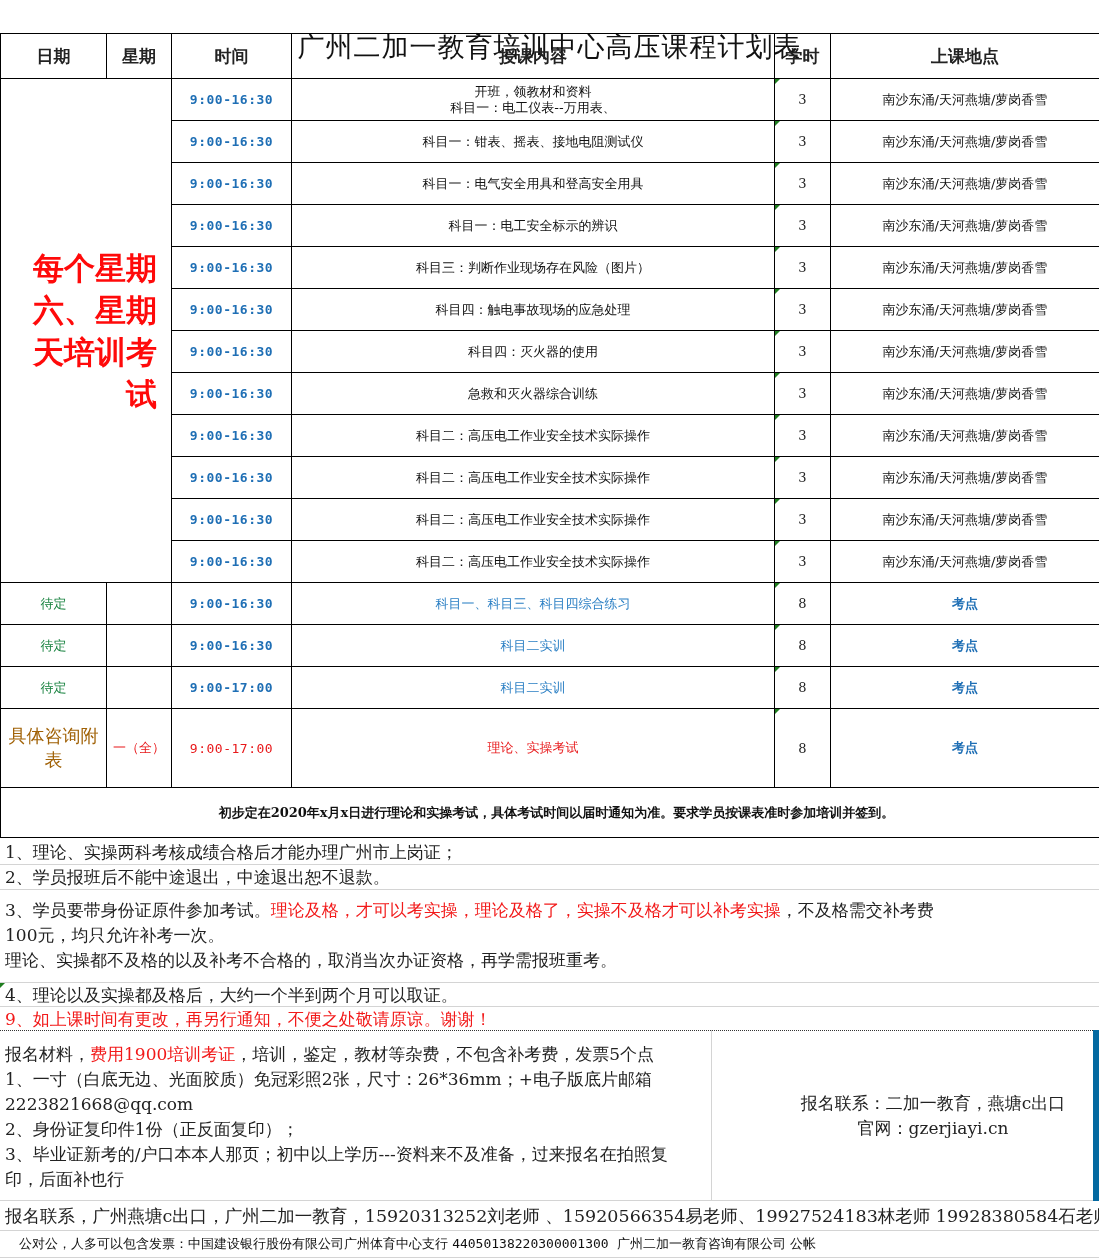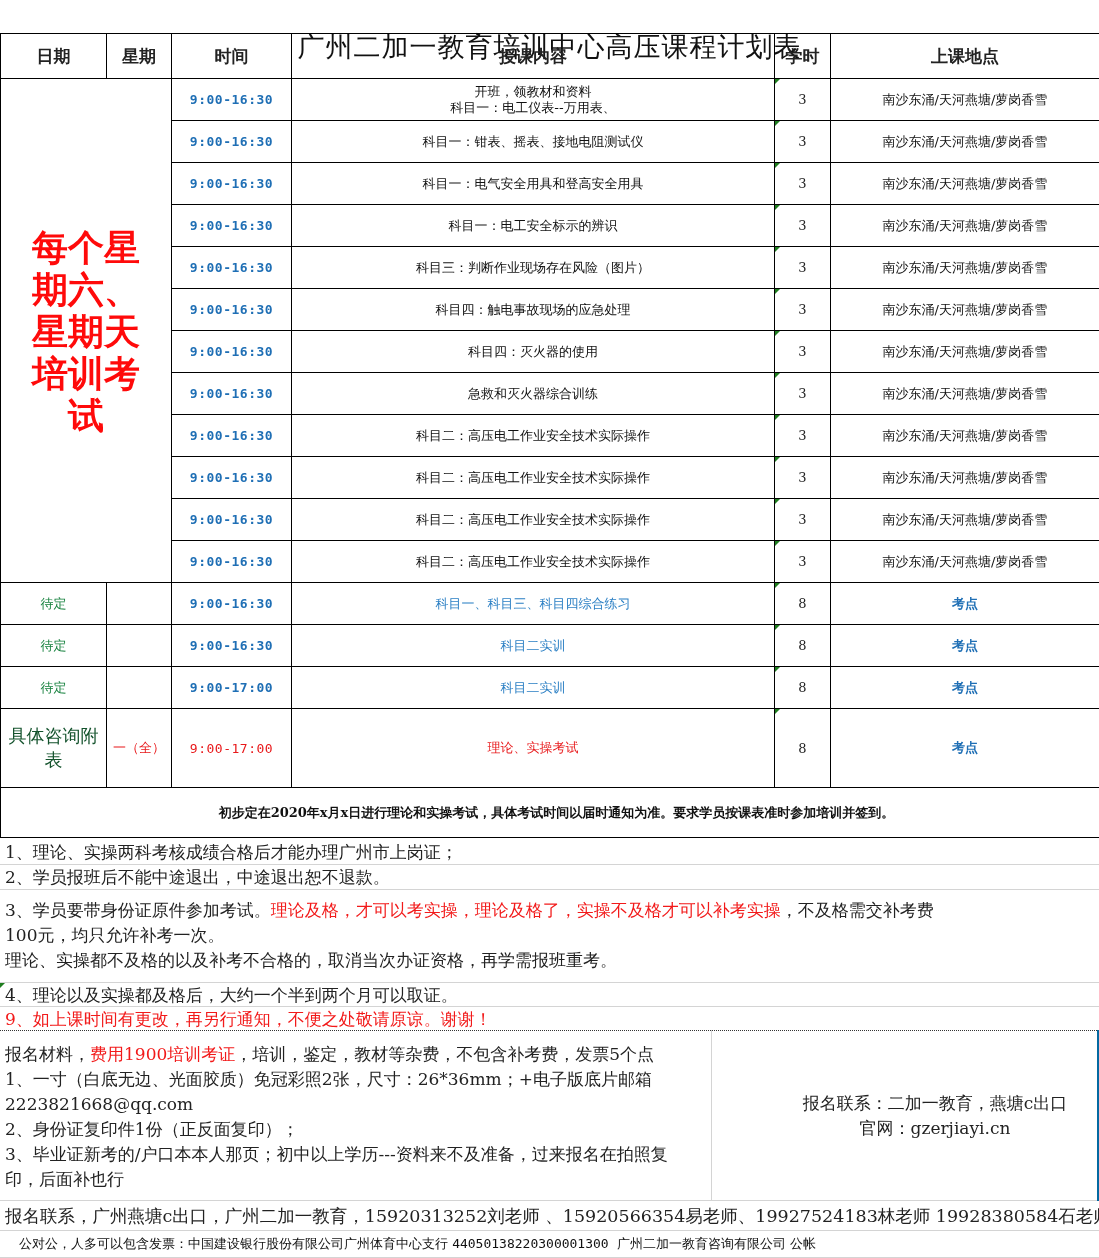--- a/index.html
+++ b/index.html
@@ -27,40 +27,40 @@
 
   .time { font-family: "DejaVu Sans Mono", monospace; font-weight: bold; color: #1f6fb5; font-size: 13.5px; letter-spacing: 0.5px; }
   .time.red { color: #e8191b; font-weight: normal; }
   .content { font-size: 13.5px; color: #111; line-height: 16px; }
   .content.blue { color: #2a7fc4; }
   .content.red { color: #e8191b; }
   .hours { font-family: "DejaVu Serif", serif; font-size: 14px; color: #222; }
   .place { font-size: 13.5px; color: #111; }
   .place.blue { color: #1f6fb5; font-weight: bold; margin-left: 44px; }
   .date-cell { font-size: 15px; color: #15803d; }
-  .date-cell.big { font-size: 18px; color: #14532d; line-height: 24px; }
+  .date-cell.big { font-size: 18px; color: #a16207; line-height: 24px; }
   .week-red { color: #e8191b; font-size: 15px; }
   .bigred {
     font-family: "DejaVu Serif", serif; font-weight: bold; color: #ff0a0a;
-    font-size: 36px; line-height: 42px; padding: 0 14px; text-align: center;
+    font-size: 31px; line-height: 42px; padding: 0 14px; text-align: right;
   }
   .tri::before {
     content: ""; position: absolute; left: 0; top: 0; width: 0; height: 0;
     border-top: 5px solid #1e7d1e; border-right: 5px solid transparent;
   }
   .note-text { font-family: "DejaVu Serif", serif; font-weight: bold; font-size: 15px; color: #111; }
 
   .notes { position: absolute; left: 0; width: 1099px; font-family: "DejaVu Serif", serif; font-size: 17px; color: #222; }
   .nline { position: absolute; left: 0; width: 1099px; padding-left: 5px; border-bottom: 1px solid #d4d4d4; white-space: nowrap; overflow: hidden; }
   .red { color: #f21a1a; }
   .dotted { border-bottom: 1px dotted #333; }
 
   .reg { position: absolute; left: 0; top: 1030px; width: 1099px; height: 171px; border-bottom: 1px solid #d4d4d4; font-family: "DejaVu Serif", serif; }
   .reg-left { position: absolute; left: 0; top: 0; width: 712px; height: 171px; padding: 12px 0 0 5px; font-size: 17px; line-height: 25px; color: #222; border-right: 1px solid #d4d4d4; }
-  .reg-right { position: absolute; left: 773px; top: 0; width: 326px; height: 171px; display: flex; flex-direction: column; justify-content: center; align-items: center; font-size: 17px; line-height: 25px; color: #222; border-right: 2px solid #0369a1; }
+  .reg-right { position: absolute; left: 773px; top: 0; width: 326px; height: 171px; display: flex; flex-direction: column; justify-content: center; align-items: center; font-size: 17px; line-height: 25px; color: #222; border-right: 6px solid #0369a1; }
 
   .contact { position: absolute; left: 0; top: 1201px; width: 1099px; height: 30px; padding-left: 5px; font-family: "DejaVu Serif", serif; font-size: 17.5px; line-height: 30px; color: #222; white-space: nowrap; overflow: hidden; border-bottom: 1px solid #d4d4d4; }
   .bank { position: absolute; left: 0; top: 1231px; width: 1099px; height: 27px; padding-left: 19px; font-size: 13px; line-height: 26px; color: #111; white-space: nowrap; overflow: hidden; border-bottom: 1px solid #d4d4d4; }
   .bank .mono { font-family: "DejaVu Sans Mono", monospace; }
 </style>
 </head>
 <body>
 
 <div class="title">广州二加一教育培训中心高压课程计划表</div>
 

